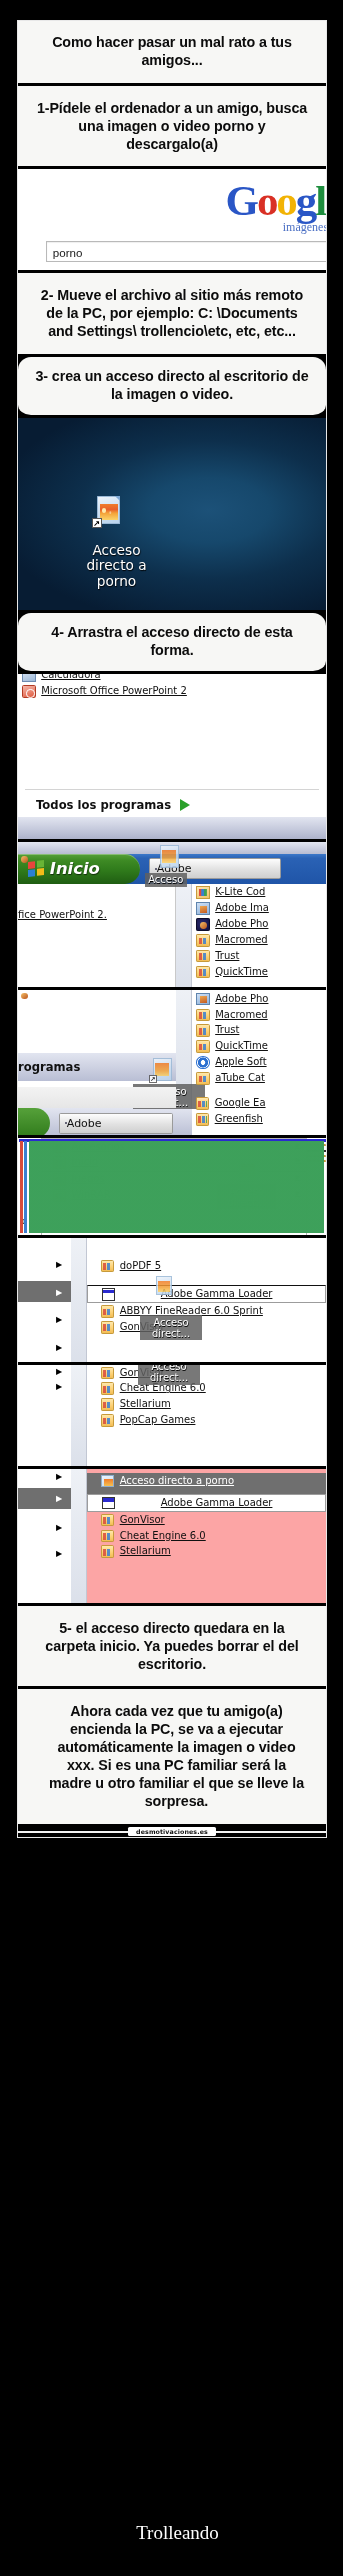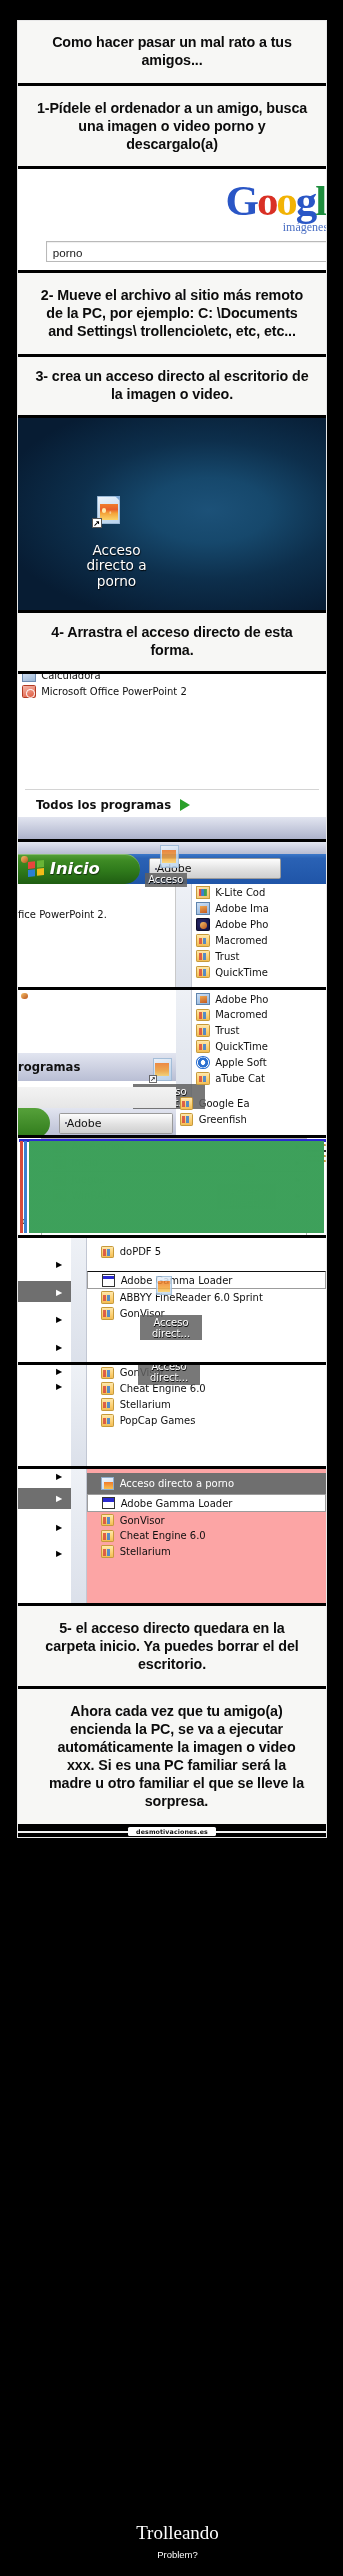--- a/index.html
+++ b/index.html
@@ -28,21 +28,21 @@
     background: #f7f7f5;
     color: #0c0c0c;
     text-align: center;
     font-weight: bold;
     letter-spacing: -0.1px;
     padding: 12.7px 18px 13.7px;
     line-height: 1.26;
     font-size: 14.3px;
     border-bottom: 3.7px solid #000;
   }
-  .panel.tight { padding: 10.6px 16px 11.6px; }
+  .panel.tight { padding: 10.6px 16px 11.6px; border-radius: 13px; }
   .panel.last { border-bottom: 2.6px solid #000; padding-left: 27px; }
 
   
   .imgpanel {
     position: relative;
     overflow: hidden;
     background: #fff;
     border-bottom: 3.7px solid #000;
   }
 
@@ -149,26 +149,27 @@
     color: #fff;
     font-size: 13.7px;
     line-height: 1.14;
     text-shadow: 0.5px 0.5px 1.1px #000;
     font-family: "DejaVu Sans", sans-serif;
   }
 
   
   .shot { position: relative; background: #fff; border-bottom: 3.7px solid #000; overflow:hidden; }
   .row {
-    display: flex; align-items: center;
+    display: flex; 
     padding: 1.6px 0 1.6px 4.2px;
     font-size: 10px;
     color: #101010;
     font-family: "DejaVu Sans", sans-serif;
     white-space: nowrap;
+    text-decoration: underline;
   }
   .row .ico { width: 13.7px; height: 12.7px; margin-right: 5.3px; flex: 0 0 13.7px; position: relative; }
   .ico.folder {
     background: linear-gradient(180deg,#ffe8ab 0%,#fdd277 55%,#f2bd56 100%);
     border: 0.5px solid #c79a3a; border-radius: 1.1px 1.6px 1.1px 1.1px;
   }
   .ico.folder:after {
     content:""; position:absolute; left:1.6px; top:2.6px; right:1.6px; bottom:1.6px;
     background:
       linear-gradient(90deg,#d84b3c 0 2.6px,transparent 2.6px 4.2px,#3b7fd1 4.2px 6.9px,transparent 6.9px 8.5px,#3da05a 8.5px 11px);
@@ -297,20 +298,21 @@
     padding:1.6px 3.2px; text-align:center;
     font-family:"DejaVu Sans",sans-serif;
     text-shadow:0.5px 0.5px 0.5px #000;
   }
   .hl {
     background: #6f6f6f; color:#fff;
   }
   .menu-white {
     background:#fff;
     border:0.5px solid #9c9c9c;
+    gap:40px;
   }
   .leftcol {
     width: 63px; background: linear-gradient(180deg,#f6f6f6,#ededed);
     border-right:0.5px solid #c9c9c9;
   }
   .railcol {
     width: 16px; background: linear-gradient(180deg,#eef1f6,#dbe0ea);
     border-right:0.5px solid #c2c7d3;
   }
 
@@ -504,21 +506,21 @@
               <span>aTube Cat</span>
             </div>
         </div>
       </div>
       <div style="display:flex;height:30px;align-items:center;background:linear-gradient(180deg,#e2e5f0,#b7bcd2);">
         <div style="width:32px;height:30px;background:linear-gradient(180deg,#56a13a,#2f7a1b);border-radius:0 15px 15px 0;"></div>
         <div class="taskitem" style="min-width:114px;">
           <span class="ico adobe"></span>
           <span>Adobe</span>
         </div>
-        <div style="flex:1;background:#fff;height:30px;margin-left:3px;padding-top:1.1px;">
+        <div style="flex:1;background:#fff;height:30px;margin-left:19px;padding-top:1.1px;">
           <div class="row" style="margin-top:-13.7px;">
               <span class="ico folder"></span>
               <span>Google Ea</span>
             </div>
           <div class="row">
               <span class="ico folder"></span>
               <span>Greenfish</span>
             </div>
         </div>
       </div>
@@ -576,21 +578,21 @@
     <div class="shot" style="height:127px;">
       <div style="display:flex;height:127px;">
         <div style="width:53px;background:#fff;position:relative;">
           <div style="position:absolute;left:38px;top:22px;font-size:8px;">▶</div>
           <div style="position:absolute;left:0;top:43px;width:53px;height:21px;background:#6f6f6f;"></div>
           <div style="position:absolute;left:38px;top:50px;font-size:8px;color:#fff;">▶</div>
           <div style="position:absolute;left:38px;top:77px;font-size:8px;">▶</div>
           <div style="position:absolute;left:38px;top:105px;font-size:8px;">▶</div>
         </div>
         <div class="railcol"></div>
-        <div style="flex:1;background:#fff;position:relative;padding-top:6px;">
+        <div style="flex:1;background:#fff;position:relative;padding-top:20px;">
           <div class="row" style="padding-left:13.7px;">
               <span class="ico folder"></span>
               <span>doPDF 5</span>
             </div>
           <div class="row menu-white" style="padding-left:13.7px;margin-top:11.6px;border-top:1.1px solid #111;">
               <span class="ico gamma"></span>
               <span>Adobe Gamma Loader</span>
             </div>
           <div class="row" style="padding-left:13.7px;">
               <span class="ico folder"></span>
@@ -687,16 +689,15 @@
     <div class="panel last">Ahora cada vez que tu amigo(a) encienda la PC, se va a ejecutar automáticamente la imagen o video xxx. Si es una PC familiar será la madre u otro familiar el que se lleve la sorpresa.</div>
 
     <div class="brandbar">
       <span class="line"></span>
       <span class="brandpill">desmotivaciones.es</span>
     </div>
   </div>
 
   <div class="footer" style="position:absolute;left:12px;right:0;top:2515px;">
     <div class="ftitle">Trolleando</div>
-    <div class="fsub">Problem?</div>
   </div>
 </div>
 
 
 </body></html>

